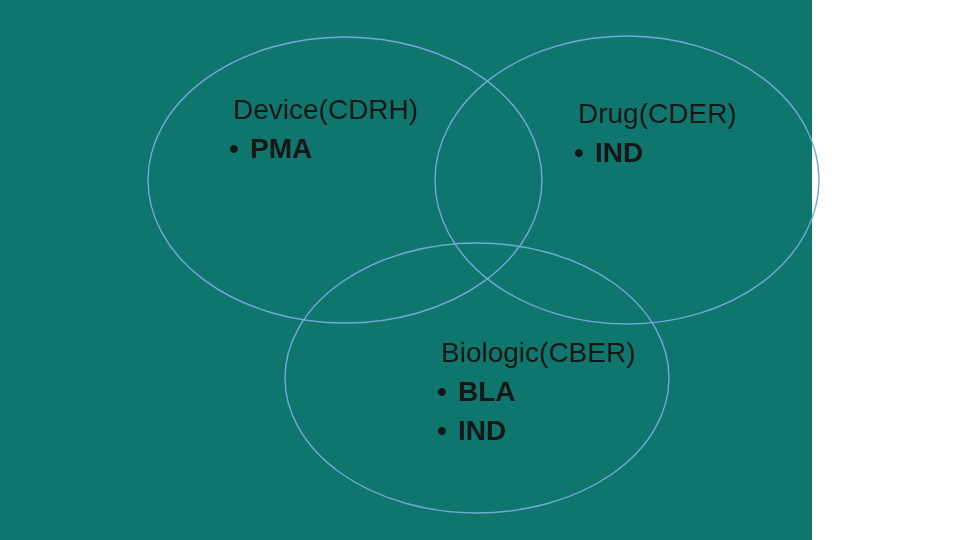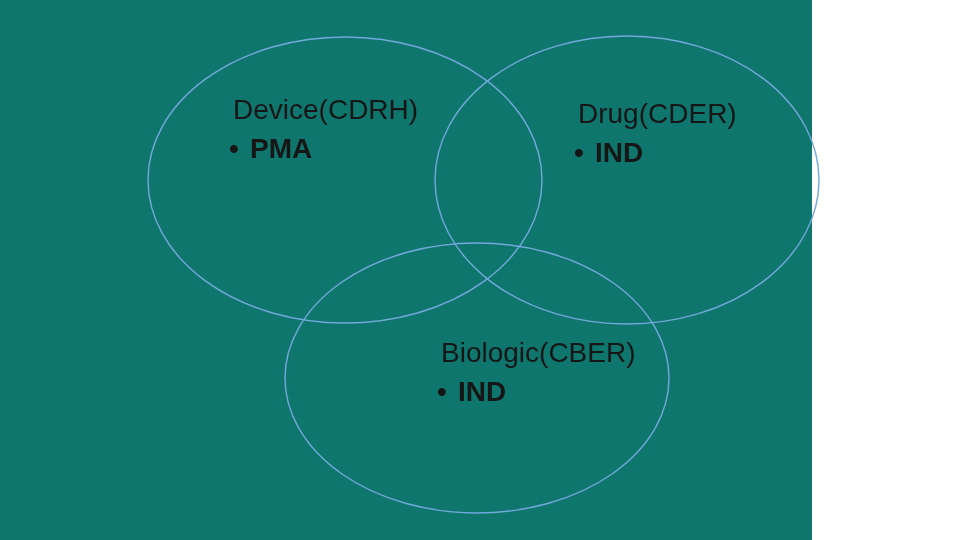--- a/index.html
+++ b/index.html
@@ -78,18 +78,21 @@
       <li>
         <span class="dot">•</span><span>IND</span>
       </li>
     </ul>
   </div>
 
   <div class="label-block pos-biologic">
     <div class="group-title">Biologic(CBER)</div>
     <ul class="bullet-list">
       <li>
+        <span class="dot">•</span><span>BLA</span>
+      </li>
+      <li>
         <span class="dot">•</span><span>IND</span>
       </li>
     </ul>
   </div>
 
 </div>
 
 </body></html>

